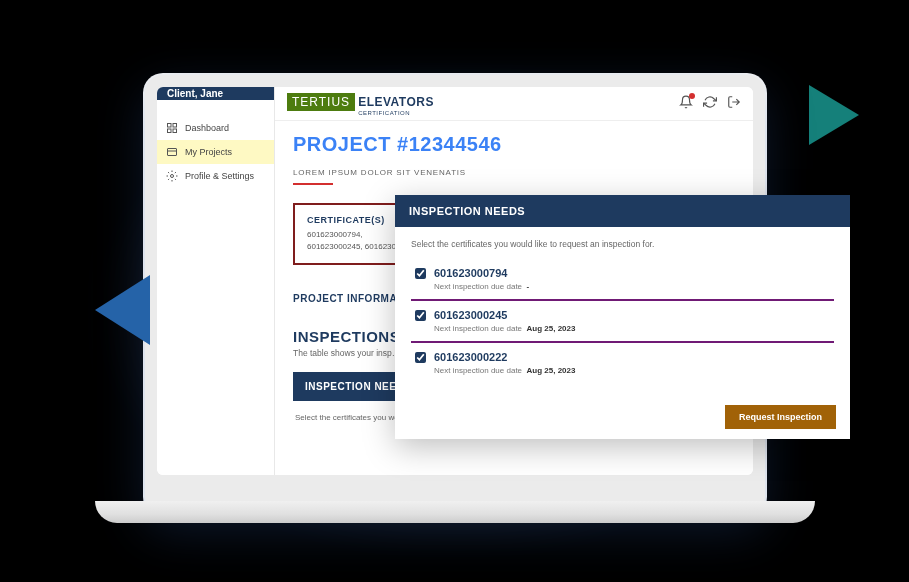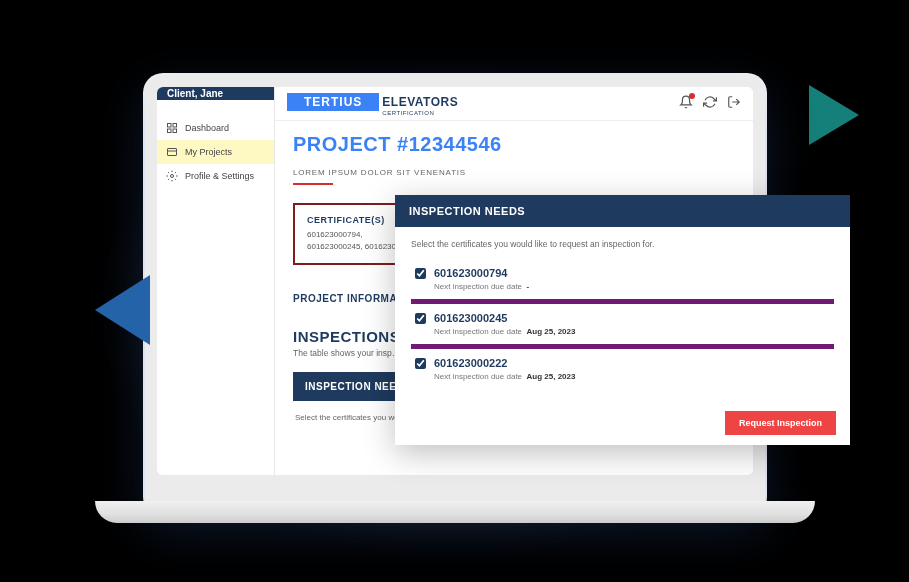--- a/index.html
+++ b/index.html
@@ -12,21 +12,21 @@
 .laptop-base{position:absolute;left:-50px;right:-50px;bottom:-8px;height:22px;background:linear-gradient(180deg,#f0f0f0 0%,#e0e0e0 60%,#ccc 100%);border-radius:0 0 40px 40px;z-index:3}
 .sidebar{position:absolute;left:0;top:0;width:118px;height:100%;background:#fff;border-right:1px solid #e8e8e8}
 .sidebar-header{background:#1e3a5f;color:#fff;padding:1px 10px;font-size:10px;font-weight:bold}
 .sidebar-items{padding-top:16px}
 .sidebar-item{display:flex;align-items:center;gap:7px;padding:6px 9px;font-size:9px;color:#444;cursor:pointer}
 .sidebar-item.active{background:#fef9c3}
 .sidebar-item svg{width:12px;height:12px;flex-shrink:0}
 .main{position:absolute;left:118px;right:0;top:0;bottom:0;background:#fff;overflow:hidden}
 .topbar{height:34px;display:flex;align-items:center;justify-content:space-between;padding:0 12px;border-bottom:1px solid #eee}
 .logo{display:flex;align-items:baseline;gap:3px}
-.logo-mark{background:#3b82f6;color:#fff;font-weight:bold;padding:2px 17px;font-size:12px;letter-spacing:1px}
+.logo-mark{background:#4d7c0f;color:#fff;font-weight:normal;padding:2px 5px;font-size:12px;letter-spacing:1px}
 .logo-text{color:#1e3a5f;font-weight:bold;font-size:12px;letter-spacing:0.5px}
 .logo-sub{font-size:6px;color:#1e3a5f;letter-spacing:0.5px;display:block;line-height:1}
 .topbar-icons{display:flex;gap:10px;align-items:center}
 .topbar-icons svg{width:14px;height:14px}
 .notif{position:relative}
 .notif-dot{position:absolute;top:-2px;right:-2px;width:6px;height:6px;background:#d32f2f;border-radius:50%}
 .content{padding:12px 18px}
 .page-title{font-size:20px;font-weight:bold;color:#3b82f6;letter-spacing:0.5px}
 .page-sub{font-size:8px;color:#666;letter-spacing:0.8px;margin-top:12px;text-transform:uppercase}
 .red-line{width:40px;height:2px;background:#d32f2f;margin-top:6px}
@@ -35,29 +35,29 @@
 .cert-list{font-size:8px;color:#555;margin-top:4px;line-height:1.5}
 .proj-info{margin-top:28px;font-size:10px;font-weight:bold;color:#1e3a5f;letter-spacing:0.5px}
 .insp-title{margin-top:24px;font-size:15px;font-weight:bold;color:#1e3a5f;letter-spacing:0.5px}
 .insp-desc{font-size:8.5px;color:#666;margin-top:3px;line-height:1.4}
 .insp-banner{background:#1e3a5f;color:#fff;font-size:10px;font-weight:bold;padding:9px 12px;margin-top:12px;letter-spacing:0.5px}
 .insp-select{font-size:8px;color:#666;margin-top:12px;padding:0 2px}
 .modal{position:absolute;left:395px;top:195px;width:455px;background:#fff;box-shadow:0 8px 30px rgba(0,0,0,0.25);z-index:10}
 .modal-header{background:#1e3a5f;color:#fff;padding:10px 14px;font-size:11px;font-weight:bold;letter-spacing:0.5px}
 .modal-body{padding:12px 16px}
 .modal-label{font-size:8.5px;color:#666;margin-bottom:10px}
-.cert-item{border-bottom:5px solid #701a75;padding:8px 4px}
+.cert-item{border-bottom:2px solid #701a75;padding:8px 4px}
 .cert-item:last-of-type{border-bottom:none}
 .cert-row{display:flex;align-items:center;gap:8px}
 .cert-row input[type=checkbox]{width:11px;height:11px;accent-color:#1e3a5f}
 .cert-num{font-size:11px;font-weight:bold;color:#1e3a5f}
 .cert-due{font-size:8px;color:#777;margin-left:19px;margin-top:3px}
 .cert-due strong{color:#333;font-weight:bold}
 .modal-footer{display:flex;justify-content:flex-end;padding:10px 14px}
-.req-btn{background:#ef4444;color:#fff;border:none;padding:7px 14px;font-size:9px;font-weight:bold;cursor:pointer}
+.req-btn{background:#a16207;color:#fff;border:none;padding:7px 14px;font-size:9px;font-weight:bold;cursor:pointer}
 </style>
 </head>
 <body>
 
 <div class="laptop-shadow"></div>
 <div class="triangle-right"></div>
 <div class="triangle-left"></div>
 
 <div class="laptop">
   <div class="laptop-base"></div>

